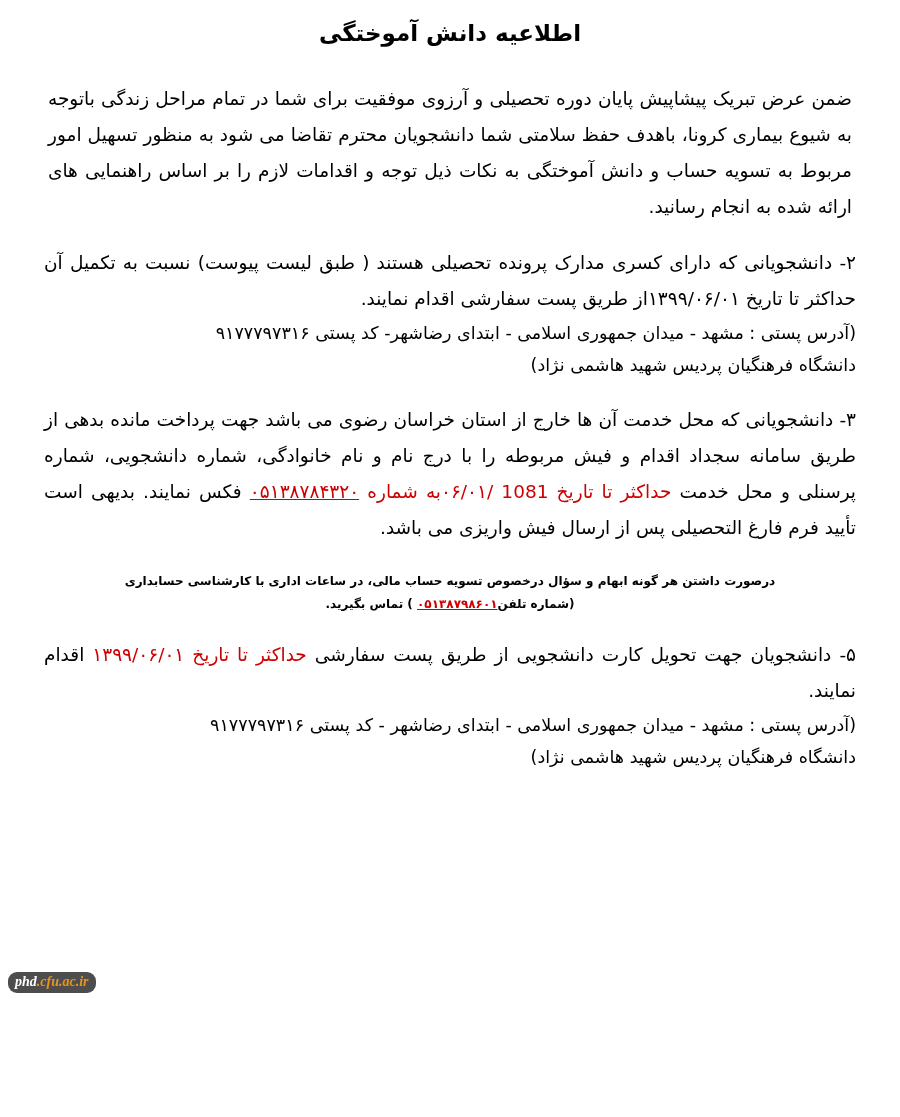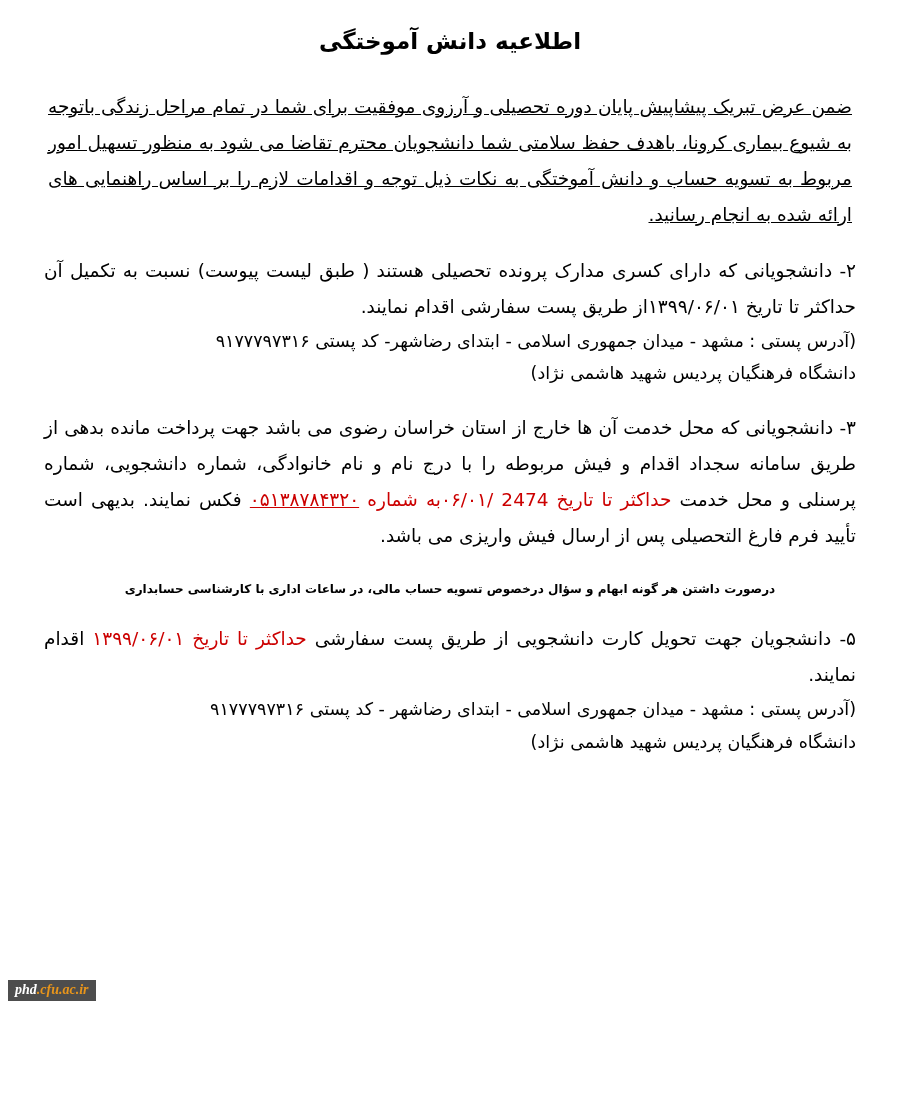--- a/index.html
+++ b/index.html
@@ -10,21 +10,21 @@
   }
   body {
     font-family: "DejaVu Sans", "Liberation Sans", sans-serif;
     color: #000000;
     direction: rtl;
   }
   .page {
     position: relative;
     width: 900px;
     height: 1003px;
-    margin: 8px auto;
+    margin: 0 auto;
     background: #ffffff;
     overflow: hidden;
     box-sizing: border-box;
     padding: 10px 30px 0 30px;
   }
 
   
   .doc-title {
     text-align: center;
     font-size: 23px;
@@ -41,21 +41,20 @@
     margin: 4px 0 0 0;
   }
 
   
   .intro {
     font-size: 18.5px;
     line-height: 1.95;
     text-align: justify;
     text-align-last: right;
     margin: 30px 18px 0 18px;
-    text-decoration: underline;
   }
 
   .warning {
     text-align: center;
     color: #cc0000;
     font-weight: bold;
     font-size: 18px;
     text-decoration: underline;
     margin: 26px 0 0 0;
     line-height: 1.6;
@@ -103,20 +102,21 @@
     bottom: 10px;
     background: #4d4d4d;
     padding: 3px 7px 4px 7px;
     font-family: "Liberation Serif", "DejaVu Serif", serif;
     font-style: italic;
     font-weight: bold;
     font-size: 14px;
     line-height: 1;
     direction: ltr;
     white-space: nowrap;
+    border-radius: 9px;
   }
   .watermark .wm-a { color: #ffffff; }
   .watermark .wm-b { color: #e8951b; }
 </style>
 </head>
 <body>
 
 <div class="page">
 
   <h1 class="doc-title">اطلاعیه دانش آموختگی</h1>
@@ -128,27 +128,30 @@
   <p class="item">
     <span>۲-</span>
     <span>دانشجویانی که دارای کسری مدارک پرونده تحصیلی هستند  ( طبق لیست پیوست) نسبت به تکمیل آن  حداکثر تا تاریخ ۱۳۹۹/۰۶/۰۱از طریق پست سفارشی اقدام نمایند.</span>
     <span class="sub-line">(آدرس پستی : مشهد - میدان جمهوری اسلامی - ابتدای رضاشهر- کد پستی   ۹۱۷۷۷۹۷۳۱۶</span>
     <span class="sub-line">دانشگاه فرهنگیان پردیس شهید هاشمی نژاد)</span>
   </p>
 
   <p class="item">
     <span>۳-</span>
     <span>دانشجویانی که محل خدمت آن ها خارج از استان خراسان رضوی می باشد جهت پرداخت مانده بدهی از طریق سامانه سجداد اقدام و فیش مربوطه را با درج نام و نام خانوادگی، شماره دانشجویی، شماره پرسنلی و محل خدمت </span>
-    <span class="red">حداکثر تا تاریخ  2474 /۰۶/۰۱به شماره </span>
+    <span class="red">حداکثر تا تاریخ  1081 /۰۶/۰۱به شماره </span>
     <span class="red-u">۰۵۱۳۸۷۸۴۳۲۰</span>
     <span> فکس نمایند. بدیهی است تأیید فرم فارغ التحصیلی پس از ارسال فیش واریزی می باشد.</span>
   </p>
 
   <p class="note-bold">
     <span>درصورت داشتن هر گونه ابهام و سؤال درخصوص تسویه حساب مالی، در ساعات اداری با کارشناسی حسابداری</span>
+    <span class="line2">
+      <span>(شماره تلفن</span><span class="red-u">۰۵۱۳۸۷۹۸۶۰۱</span><span> ) تماس بگیرید.</span>
+    </span>
   </p>
 
 
   <p class="item">
     <span>۵-</span>
     <span>دانشجویان جهت تحویل کارت دانشجویی از طریق پست سفارشی </span>
     <span class="red">حداکثر تا تاریخ ۱۳۹۹/۰۶/۰۱</span>
     <span> اقدام نمایند.</span>
     <span class="sub-line">(آدرس پستی : مشهد - میدان جمهوری اسلامی - ابتدای رضاشهر - کد پستی   ۹۱۷۷۷۹۷۳۱۶</span>
     <span class="sub-line">دانشگاه فرهنگیان پردیس شهید هاشمی نژاد)</span>

